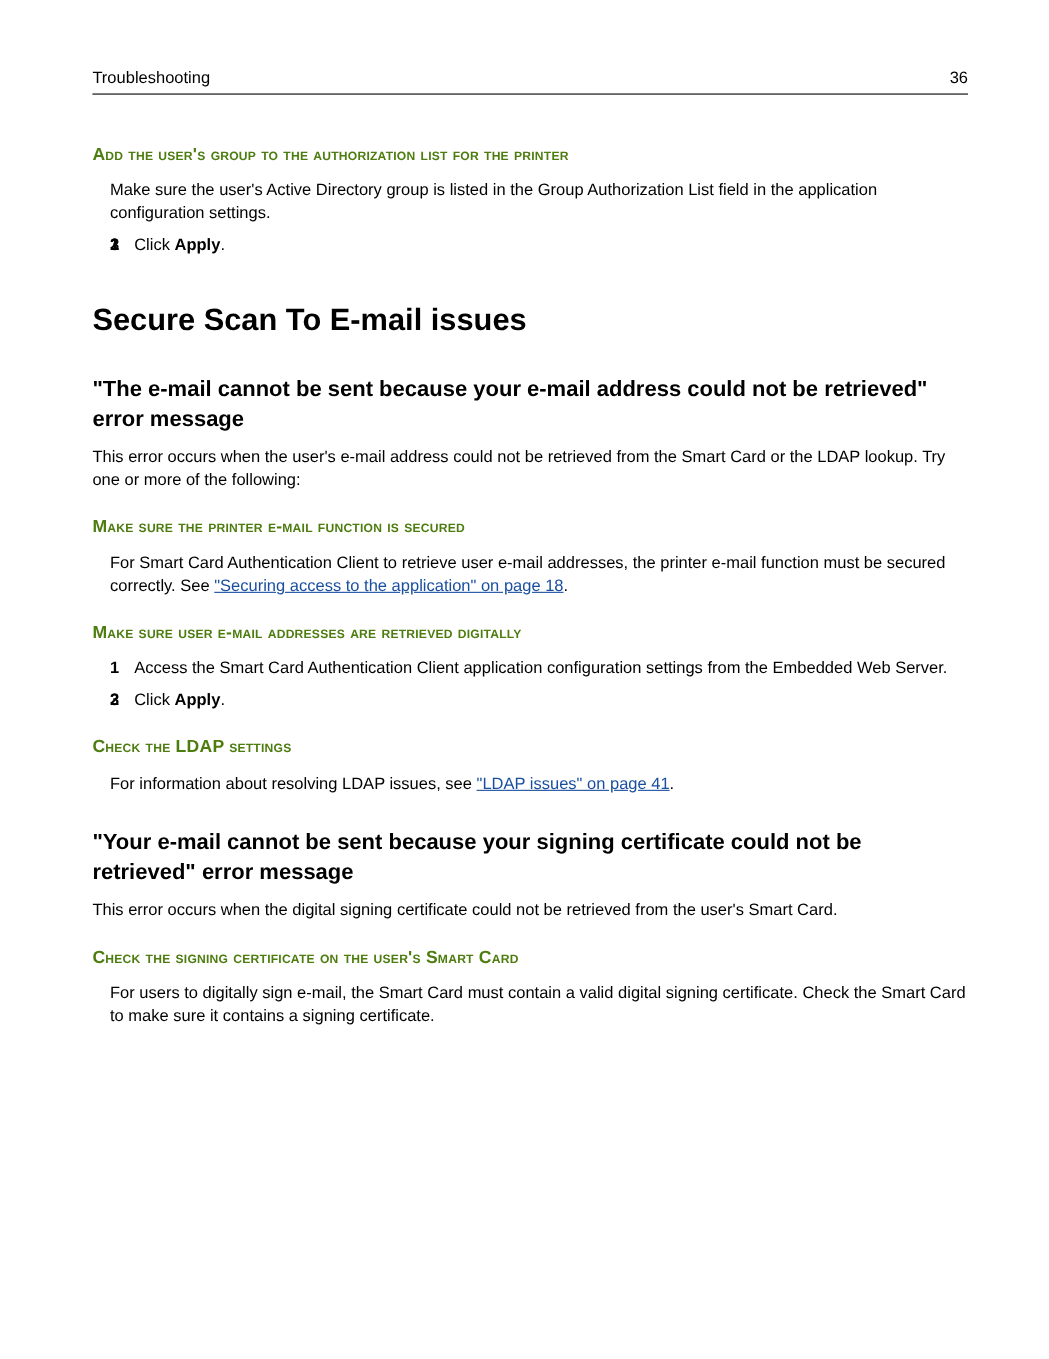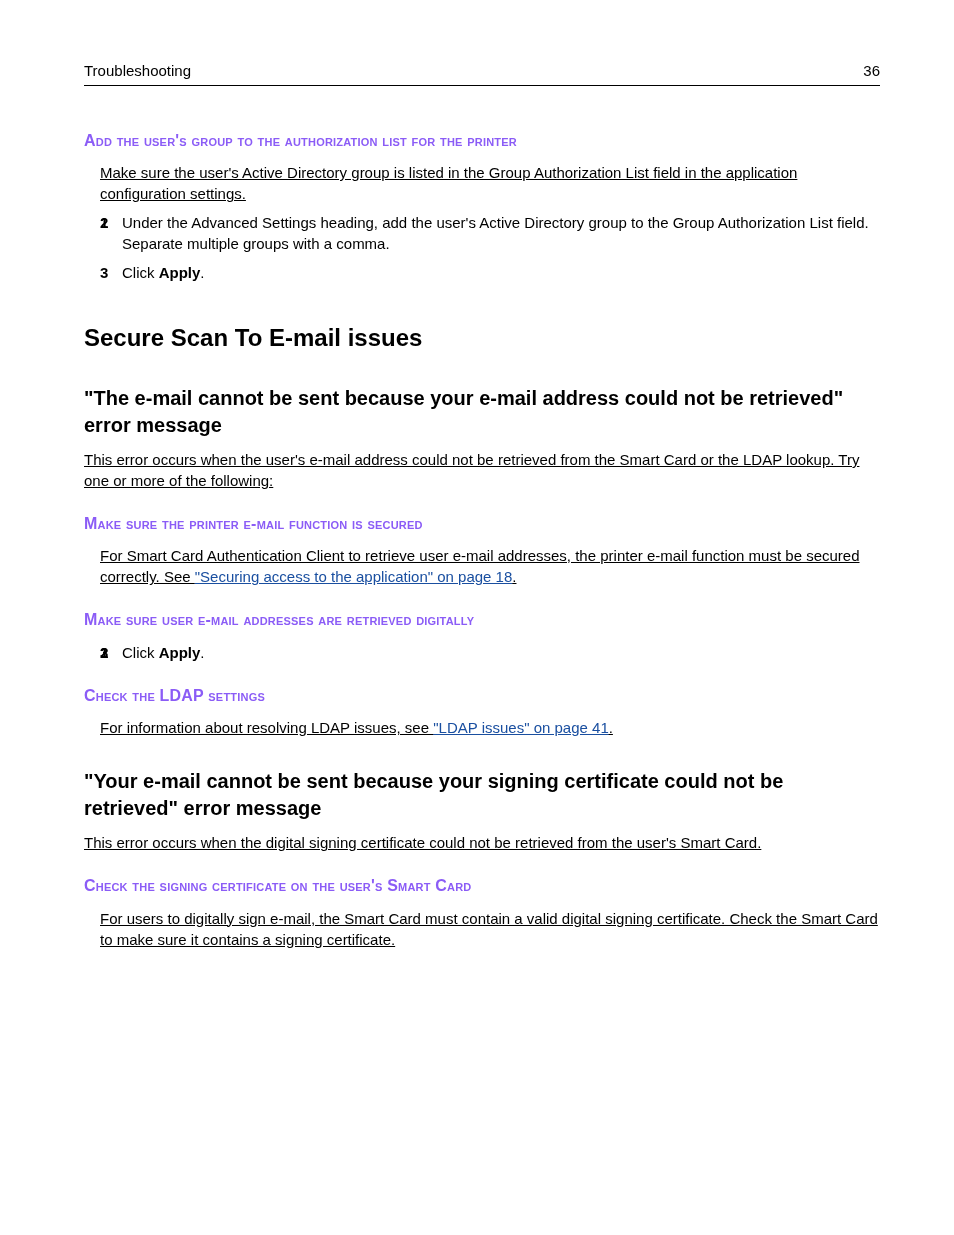--- a/index.html
+++ b/index.html
@@ -18,28 +18,28 @@
     justify-content: space-between;
     font-size: 15px;
     padding-bottom: 4px;
     border-bottom: 1px solid #000;
     margin-bottom: 44px;
   }
   .h3-sc {
     font-variant: small-caps;
     font-weight: bold;
     font-size: 16px;
-    color: #8b5cf6;
+    color: #4d7c0f;
     margin: 22px 0 10px 0;
     letter-spacing: 0.2px;
   }
   .indent {
     margin-left: 16px;
   }
-  p { margin: 4px 0; text-decoration: underline; }
+  p { margin: 4px 0; }
   ol.numlist {
     list-style: none;
     padding: 0;
     margin: 8px 0 8px 16px;
   }
   ol.numlist > li {
     position: relative;
     padding-left: 22px;
     margin: 8px 0;
   }
@@ -58,21 +58,21 @@
     padding-left: 18px;
     margin: 6px 0;
   }
   ul.bullets > li::before {
     content: "•";
     position: absolute;
     left: 0;
     font-weight: bold;
   }
   h1.section {
-    font-size: 24px;
+    font-size: 28px;
     font-weight: bold;
     margin: 38px 0 26px 0;
   }
   h2.sub {
     font-size: 20px;
     font-weight: bold;
     margin: 30px 0 10px 0;
     line-height: 1.35;
   }
   a.ref {
@@ -86,37 +86,37 @@
 
 <div class="header-row">
   <span>Troubleshooting</span>
   <span>36</span>
 </div>
 
 <div class="h3-sc">Add the user's group to the authorization list for the printer</div>
 <p class="indent">Make sure the user's Active Directory group is listed in the Group Authorization List field in the application configuration settings.</p>
 <ol class="numlist">
   <li><span class="num">1</span></li>
-  <li><span class="num">2</span><span>Under the Advanced Settings heading, add the user's Active Directory group to the Group Authorization List field. Separate multiple groups with a comma.</span></li>
+  <li><span class="num">2</span></li>
   <li><span class="num">3</span><span><span>Click </span><span class="b">Apply</span><span>.</span></span></li>
 </ol>
 
 <h1 class="section">Secure Scan To E-mail issues</h1>
 
 <h2 class="sub">"The e-mail cannot be sent because your e-mail address could not be retrieved" error message</h2>
 <p>This error occurs when the user's e-mail address could not be retrieved from the Smart Card or the LDAP lookup. Try one or more of the following:</p>
 
 <div class="h3-sc">Make sure the printer e-mail function is secured</div>
 <p class="indent">
   <span>For Smart Card Authentication Client to retrieve user e-mail addresses, the printer e-mail function must be secured correctly. See </span><a href="#" class="ref">"Securing access to the application" on page 18</a><span>.</span>
 </p>
 
 <div class="h3-sc">Make sure user e-mail addresses are retrieved digitally</div>
 <ol class="numlist">
-  <li><span class="num">1</span></li>
+  <li><span class="num">1</span><span>Access the Smart Card Authentication Client application configuration settings from the Embedded Web Server.</span></li>
   <li><span class="num">2</span>
     <ul class="bullets">
     </ul>
   </li>
   <li><span class="num">3</span><span><span>Click </span><span class="b">Apply</span><span>.</span></span></li>
 </ol>
 
 <div class="h3-sc">Check the LDAP settings</div>
 <p class="indent">
   <span>For information about resolving LDAP issues, see </span><a href="#" class="ref">"LDAP issues" on page 41</a><span>.</span>

